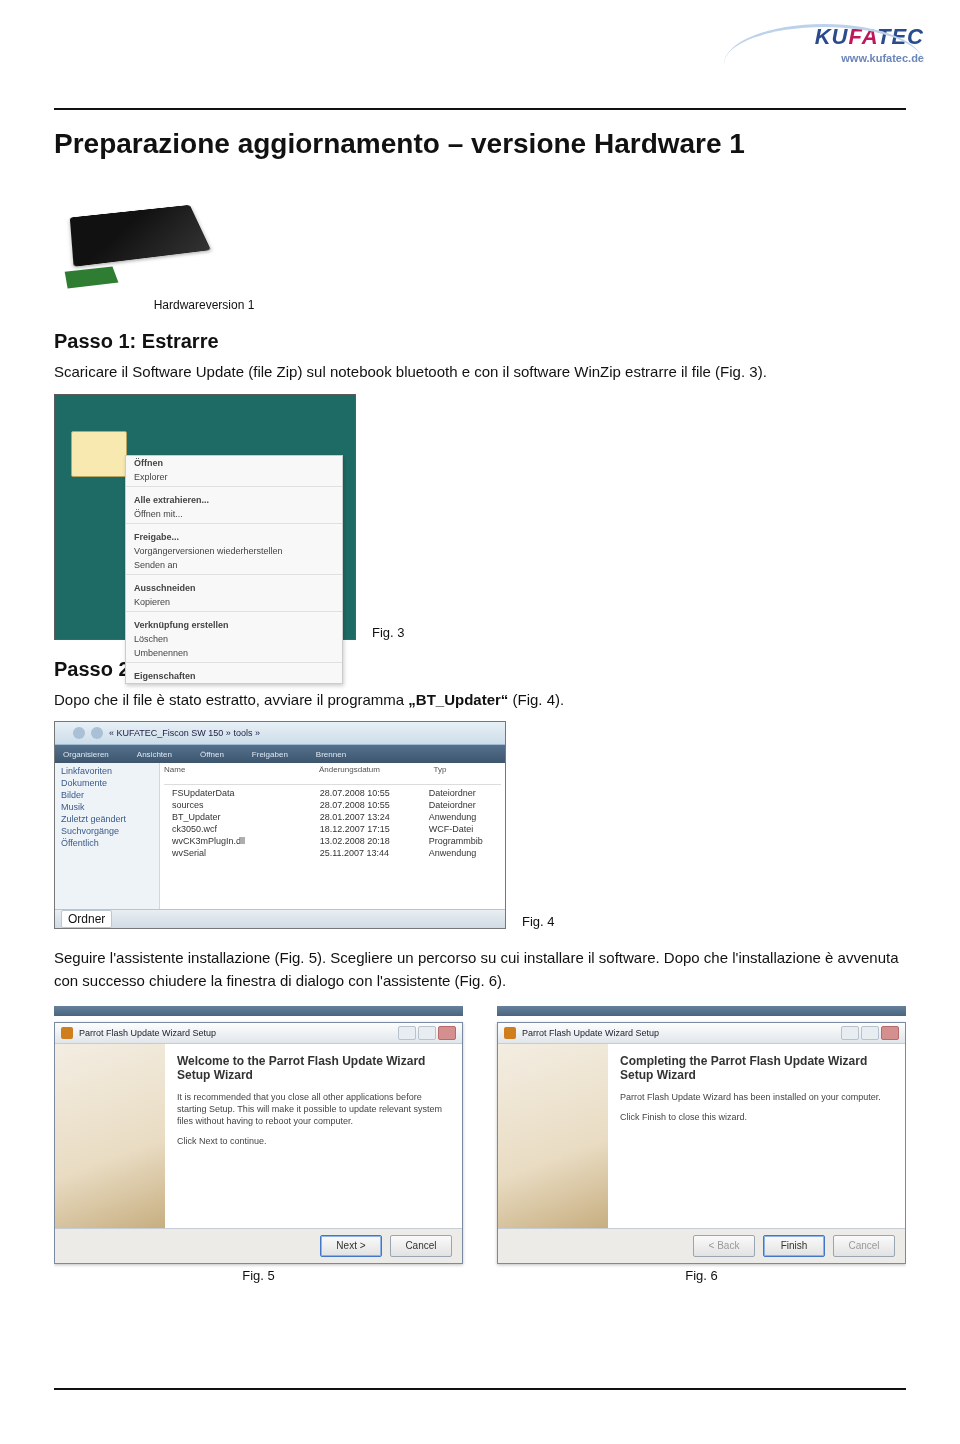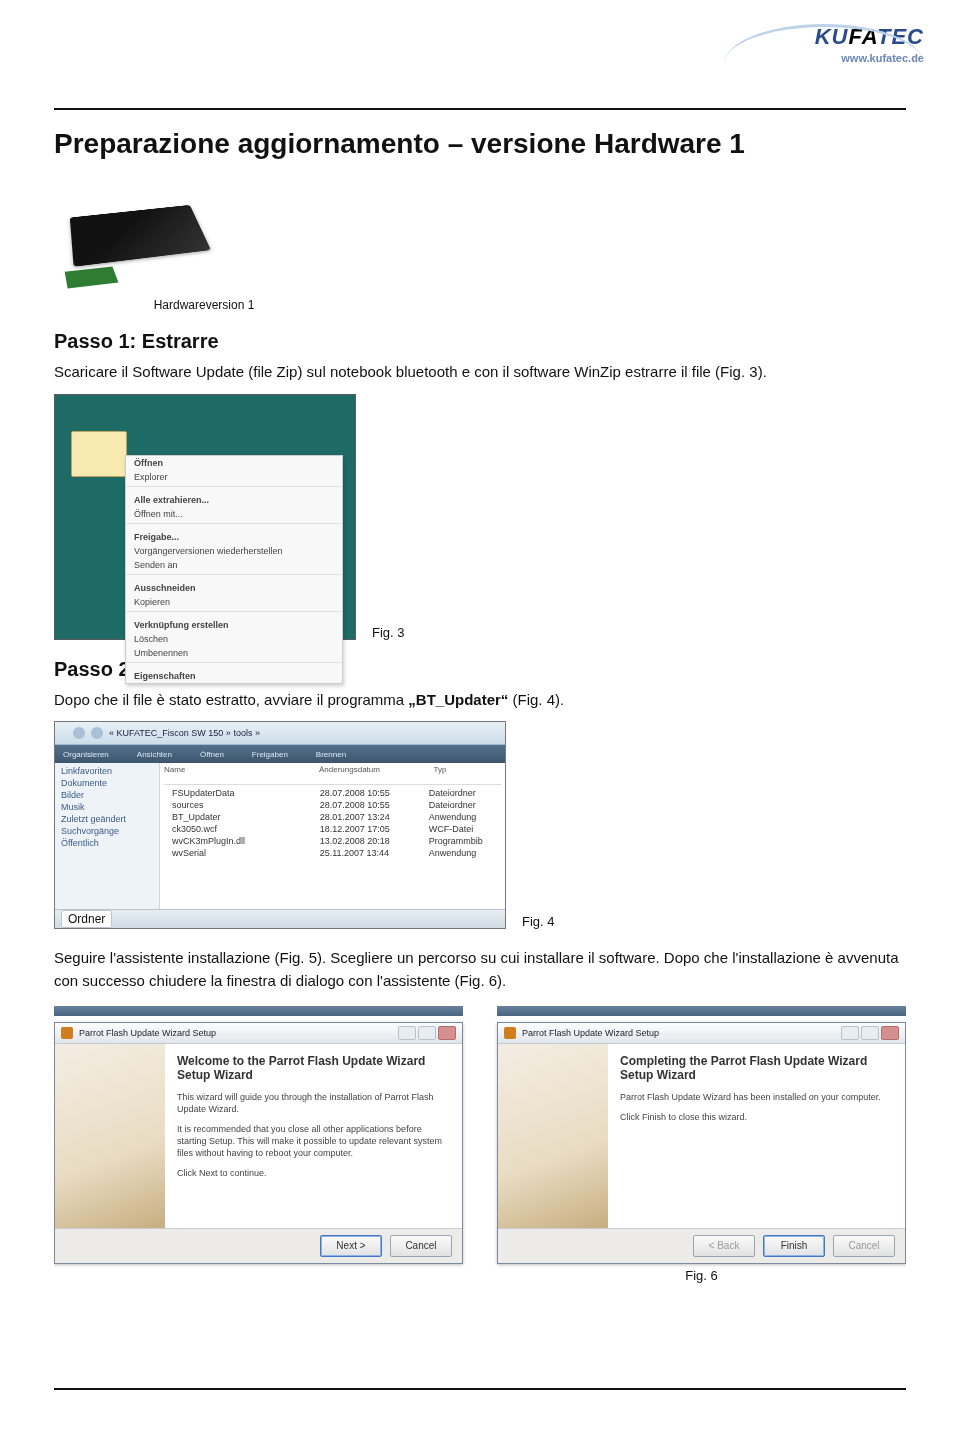--- a/index.html
+++ b/index.html
@@ -20,21 +20,21 @@
     position: absolute;
     right: 36px;
     top: 24px;
     width: 200px;
     height: 60px;
     text-align: right;
     font-weight: 700;
     color: #2a4b8c;
   }
   .header-logo .brand { font-size: 22px; font-style: italic; letter-spacing: 1px; }
-  .header-logo .brand .fa { color: #000000; }
+  .header-logo .brand .fa { color: #be185d; }
   .header-logo .url { font-size: 11px; color: #6a86b8; display: block; margin-top: 2px; }
   .header-logo .swoosh {
     position: absolute;
     right: 0; top: 0;
     width: 200px; height: 40px;
     border-top: 3px solid #bcd1ea;
     border-radius: 100px 100px 0 0 / 40px 40px 0 0;
     pointer-events: none;
   }
 
@@ -417,21 +417,21 @@
               <span>28.07.2008 10:55</span>
               <span>Dateiordner</span>
             </div>
           <div class="fr">
               <span>BT_Updater</span>
               <span>28.01.2007 13:24</span>
               <span>Anwendung</span>
             </div>
           <div class="fr">
               <span>ck3050.wcf</span>
-              <span>18.12.2007 17:05</span>
+              <span>18.12.2007 17:15</span>
               <span>WCF-Datei</span>
             </div>
           <div class="fr">
               <span>wvCK3mPlugIn.dll</span>
               <span>13.02.2008 20:18</span>
               <span>Programmbib</span>
             </div>
           <div class="fr">
               <span>wvSerial</span>
               <span>25.11.2007 13:44</span>
@@ -459,30 +459,30 @@
           <div class="btns">
             <div class="btn"></div>
             <div class="btn"></div>
             <div class="btn cls"></div>
           </div>
         </div>
         <div class="win-body">
           <div class="side"></div>
           <div class="main">
             <div class="h">Welcome to the Parrot Flash Update Wizard Setup Wizard</div>
-            <div class="p">This wizard will guide you through the installation of Parrot Flash Update Wizard.</div>
             <div class="p">It is recommended that you close all other applications before starting Setup. This will make it possible to update relevant system files without having to reboot your computer.</div>
             <div class="p">Click Next to continue.</div>
           </div>
         </div>
         <div class="win-btns">
           <div class="btn2 def">Next &gt;</div>
           <div class="btn2">Cancel</div>
         </div>
       </div>
+      <div class="fig-caption-56">Fig. 5</div>
     </div>
 
     <div class="wiz">
       <div class="shell-bar"></div>
       <div class="window">
         <div class="win-title">
           <div class="ico"></div>
           <div class="ttl">Parrot Flash Update Wizard Setup</div>
           <div class="btns">
             <div class="btn"></div>

